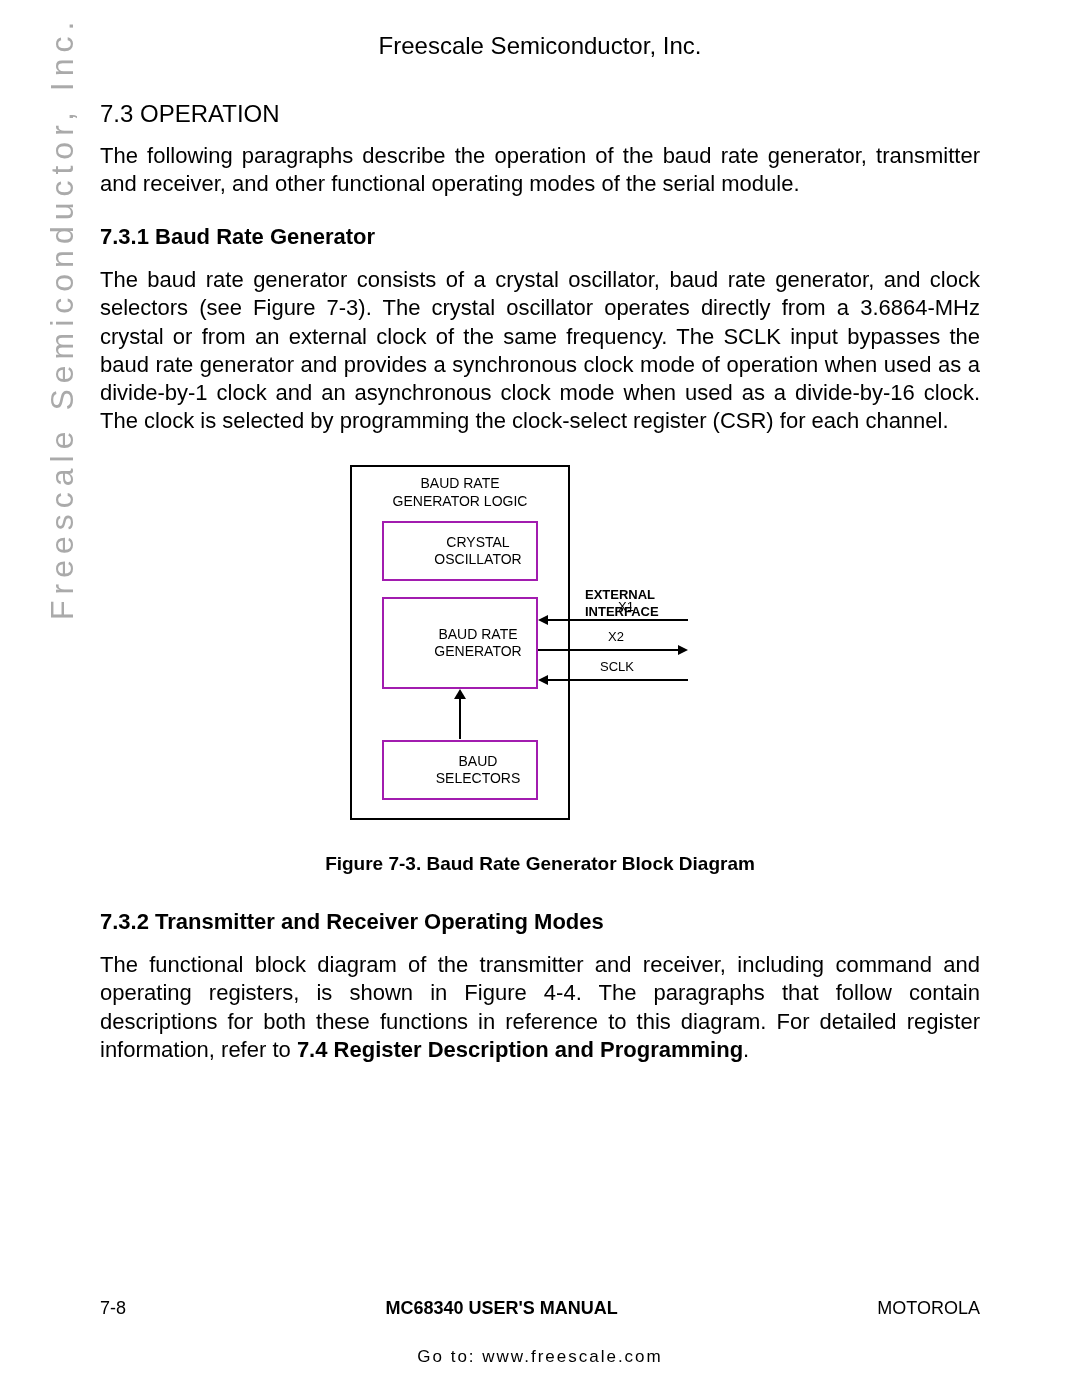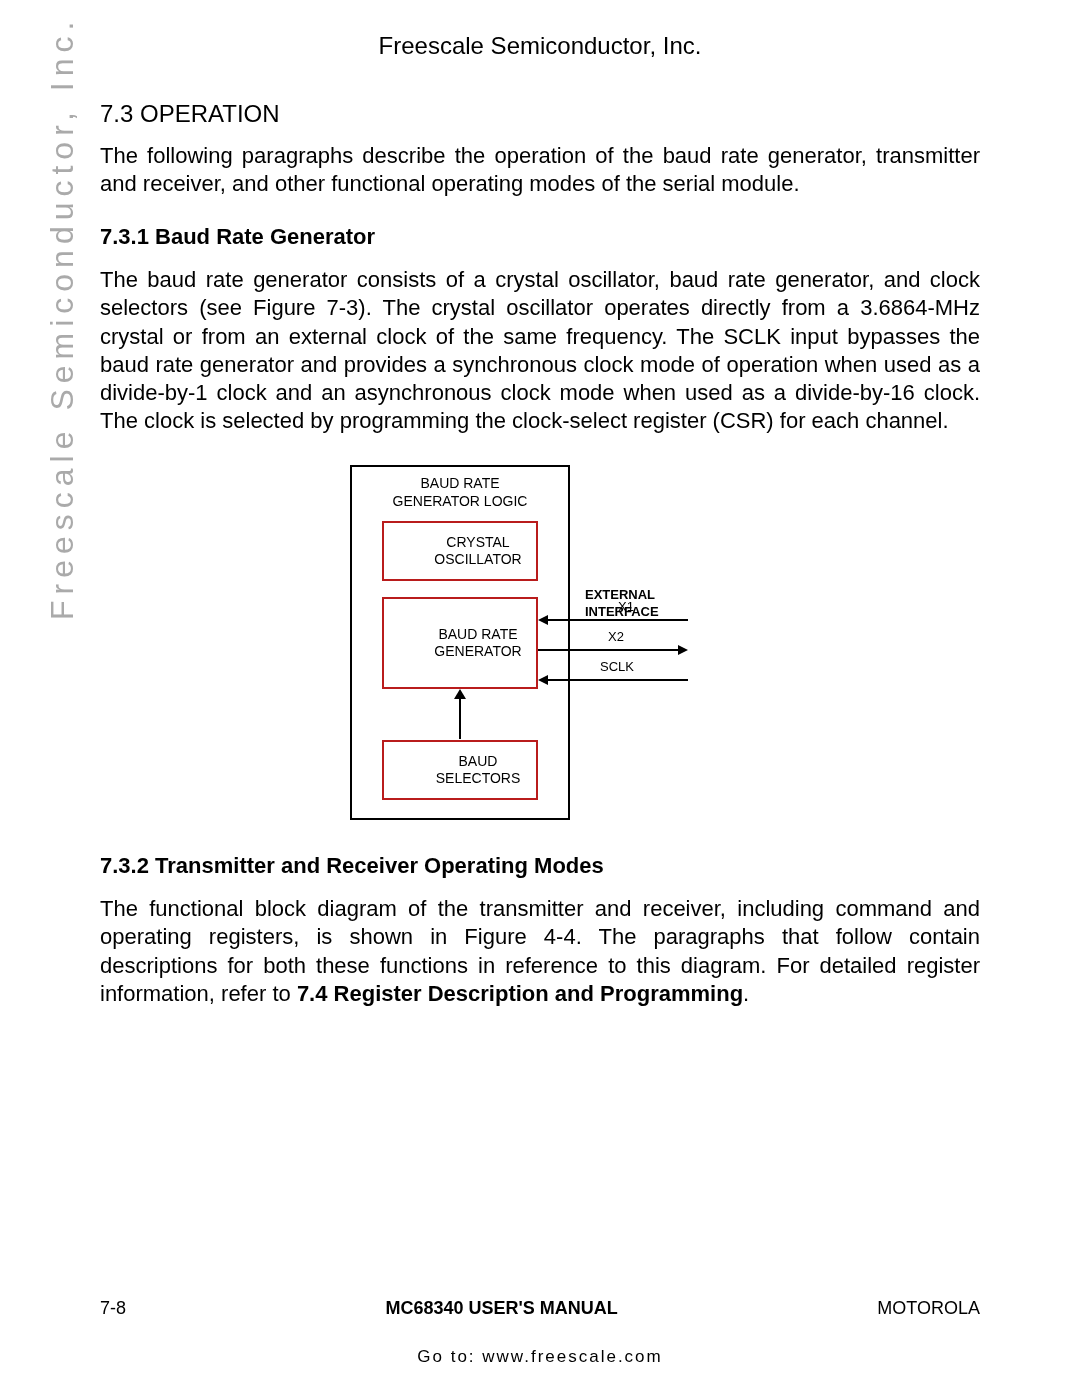--- a/index.html
+++ b/index.html
@@ -72,21 +72,21 @@
     border: 2px solid #000;
   }
   .dia-text {
     position: absolute;
     font-size: 14px;
     text-align: center;
     line-height: 1.25;
   }
   .inner-box {
     position: absolute;
-    border: 2px solid #b91c1c;
+    border: 2px solid #a21caf;
     background: #fff;
     font-size: 14px;
     display: flex;
     align-items: center;
     justify-content: center;
     text-align: center;
     line-height: 1.25;
     padding-left: 36px;
   }
   .ext-label {
@@ -199,20 +199,21 @@
       
       <div class="sig" style="left:250px; top:194px;">SCLK</div>
       <svg style="position:absolute; left:188px; top:208px; width:150px; height:14px;">
         <line x1="150" y1="7" x2="8" y2="7" stroke="#000" stroke-width="2"></line>
         <polygon points="0,7 10,2 10,12" fill="#000"></polygon>
       </svg>
 
     </div>
   </div>
 
+  <div class="figure-caption">Figure 7-3. Baud Rate Generator Block Diagram</div>
 
   <div class="h2">7.3.2 Transmitter and Receiver Operating Modes</div>
   <div class="para">
     <span>The functional block diagram of the transmitter and receiver, including command and operating registers, is shown in Figure 4-4. The paragraphs that follow contain descriptions for both these functions in reference to this diagram. For detailed register information, refer to </span><span class="ref-bold">7.4 Register Description and Programming</span><span>.</span>
   </div>
 
   <div class="footer">
     <div class="footer-row">
       <span>7-8</span>
       <span class="footer-center">MC68340 USER'S MANUAL</span>

